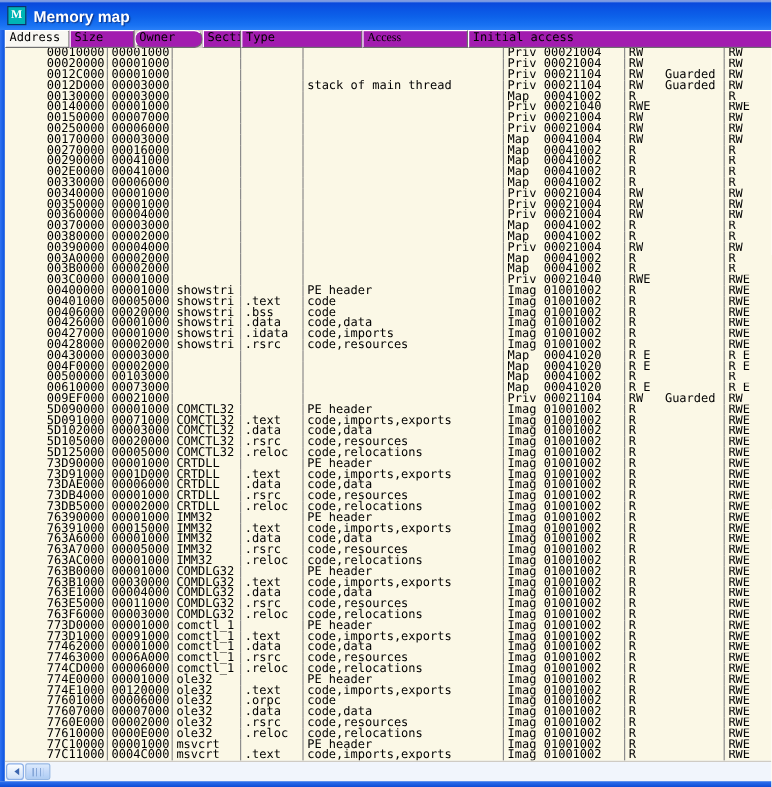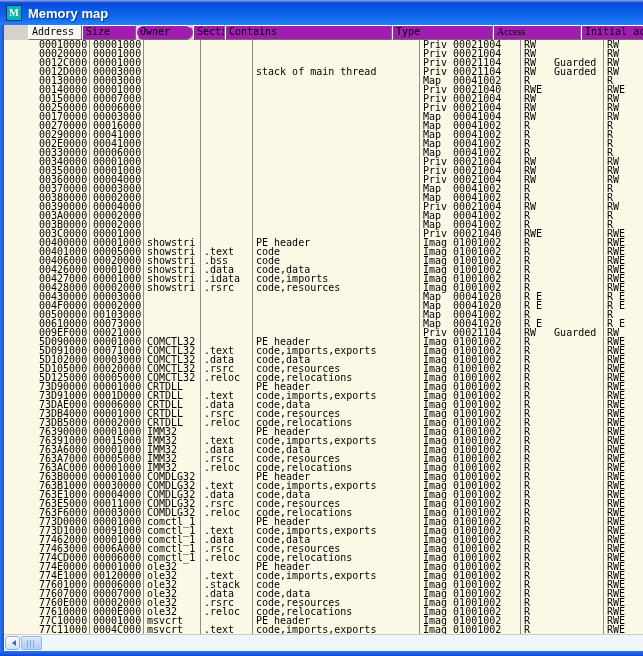--- a/index.html
+++ b/index.html
@@ -25,21 +25,21 @@
     color:#fff;font:bold 13px/13px "Liberation Sans", sans-serif;
     text-shadow:1px 1px 1px rgba(0,10,60,.55);
     padding-top:1px;
   }
   
   .bodyrow{display:flex;height:626px;}
   .left-border{width:4px;background:linear-gradient(90deg,#2f72f0,#0b53e0);}
   .bottom-border{height:5px;background:linear-gradient(180deg,#2f72f0,#0b4ad4);}
   .client{width:639px;display:flex;flex-direction:column;overflow:hidden;}
   
-  .header-row{height:15px;display:flex;background:#d6d2ca;flex:0 0 auto;padding-left:24px;}
+  .header-row{height:15px;display:flex;background:#d6d2ca;flex:0 0 auto;}
   .hcell{
     box-sizing:border-box;height:15px;
     background:#a21caf;color:#000;
     border-top:1px solid #ffffff;border-left:1px solid #ffffff;
     border-right:1px solid #6f6f6f;border-bottom:1px solid #6f6f6f;
     font-size:10px;line-height:12px;padding-left:3px;
     white-space:pre;overflow:hidden;
   }
   .hcell.active{background:#f8f7f2;}
   
@@ -103,21 +103,20 @@
   </div>
 
   <div class="bodyrow">
     <div class="left-border"></div>
     <div class="client">
       <div class="header-row" id="header-row">
           <div class="hcell col0 active">Address</div>
           <div class="hcell col1">Size</div>
           <div class="hcell col2">Owner</div>
           <div class="hcell col3">Section</div>
-          <div class="hcell col4">Contains</div>
           <div class="hcell col5">Type</div>
           <div class="hcell col6">Access</div>
           <div class="hcell col7">Initial access</div>
         </div>
       <div class="data-area" id="data-area">
           <div class="row">
             <div class="cell col0">00010000</div>
             <div class="cell col1">00001000</div>
             <div class="cell col2"></div>
             <div class="cell col3"></div>
@@ -713,21 +712,21 @@
             <div class="cell col3">.text</div>
             <div class="cell col4">code,imports,exports</div>
             <div class="cell col5">Imag 01001002</div>
             <div class="cell col6">R</div>
             <div class="cell col7">RWE</div>
           </div>
           <div class="row">
             <div class="cell col0">77601000</div>
             <div class="cell col1">00006000</div>
             <div class="cell col2">ole32</div>
-            <div class="cell col3">.stack</div>
+            <div class="cell col3">.orpc</div>
             <div class="cell col4">code</div>
             <div class="cell col5">Imag 01001002</div>
             <div class="cell col6">R</div>
             <div class="cell col7">RWE</div>
           </div>
           <div class="row">
             <div class="cell col0">77607000</div>
             <div class="cell col1">00007000</div>
             <div class="cell col2">ole32</div>
             <div class="cell col3">.data</div>

